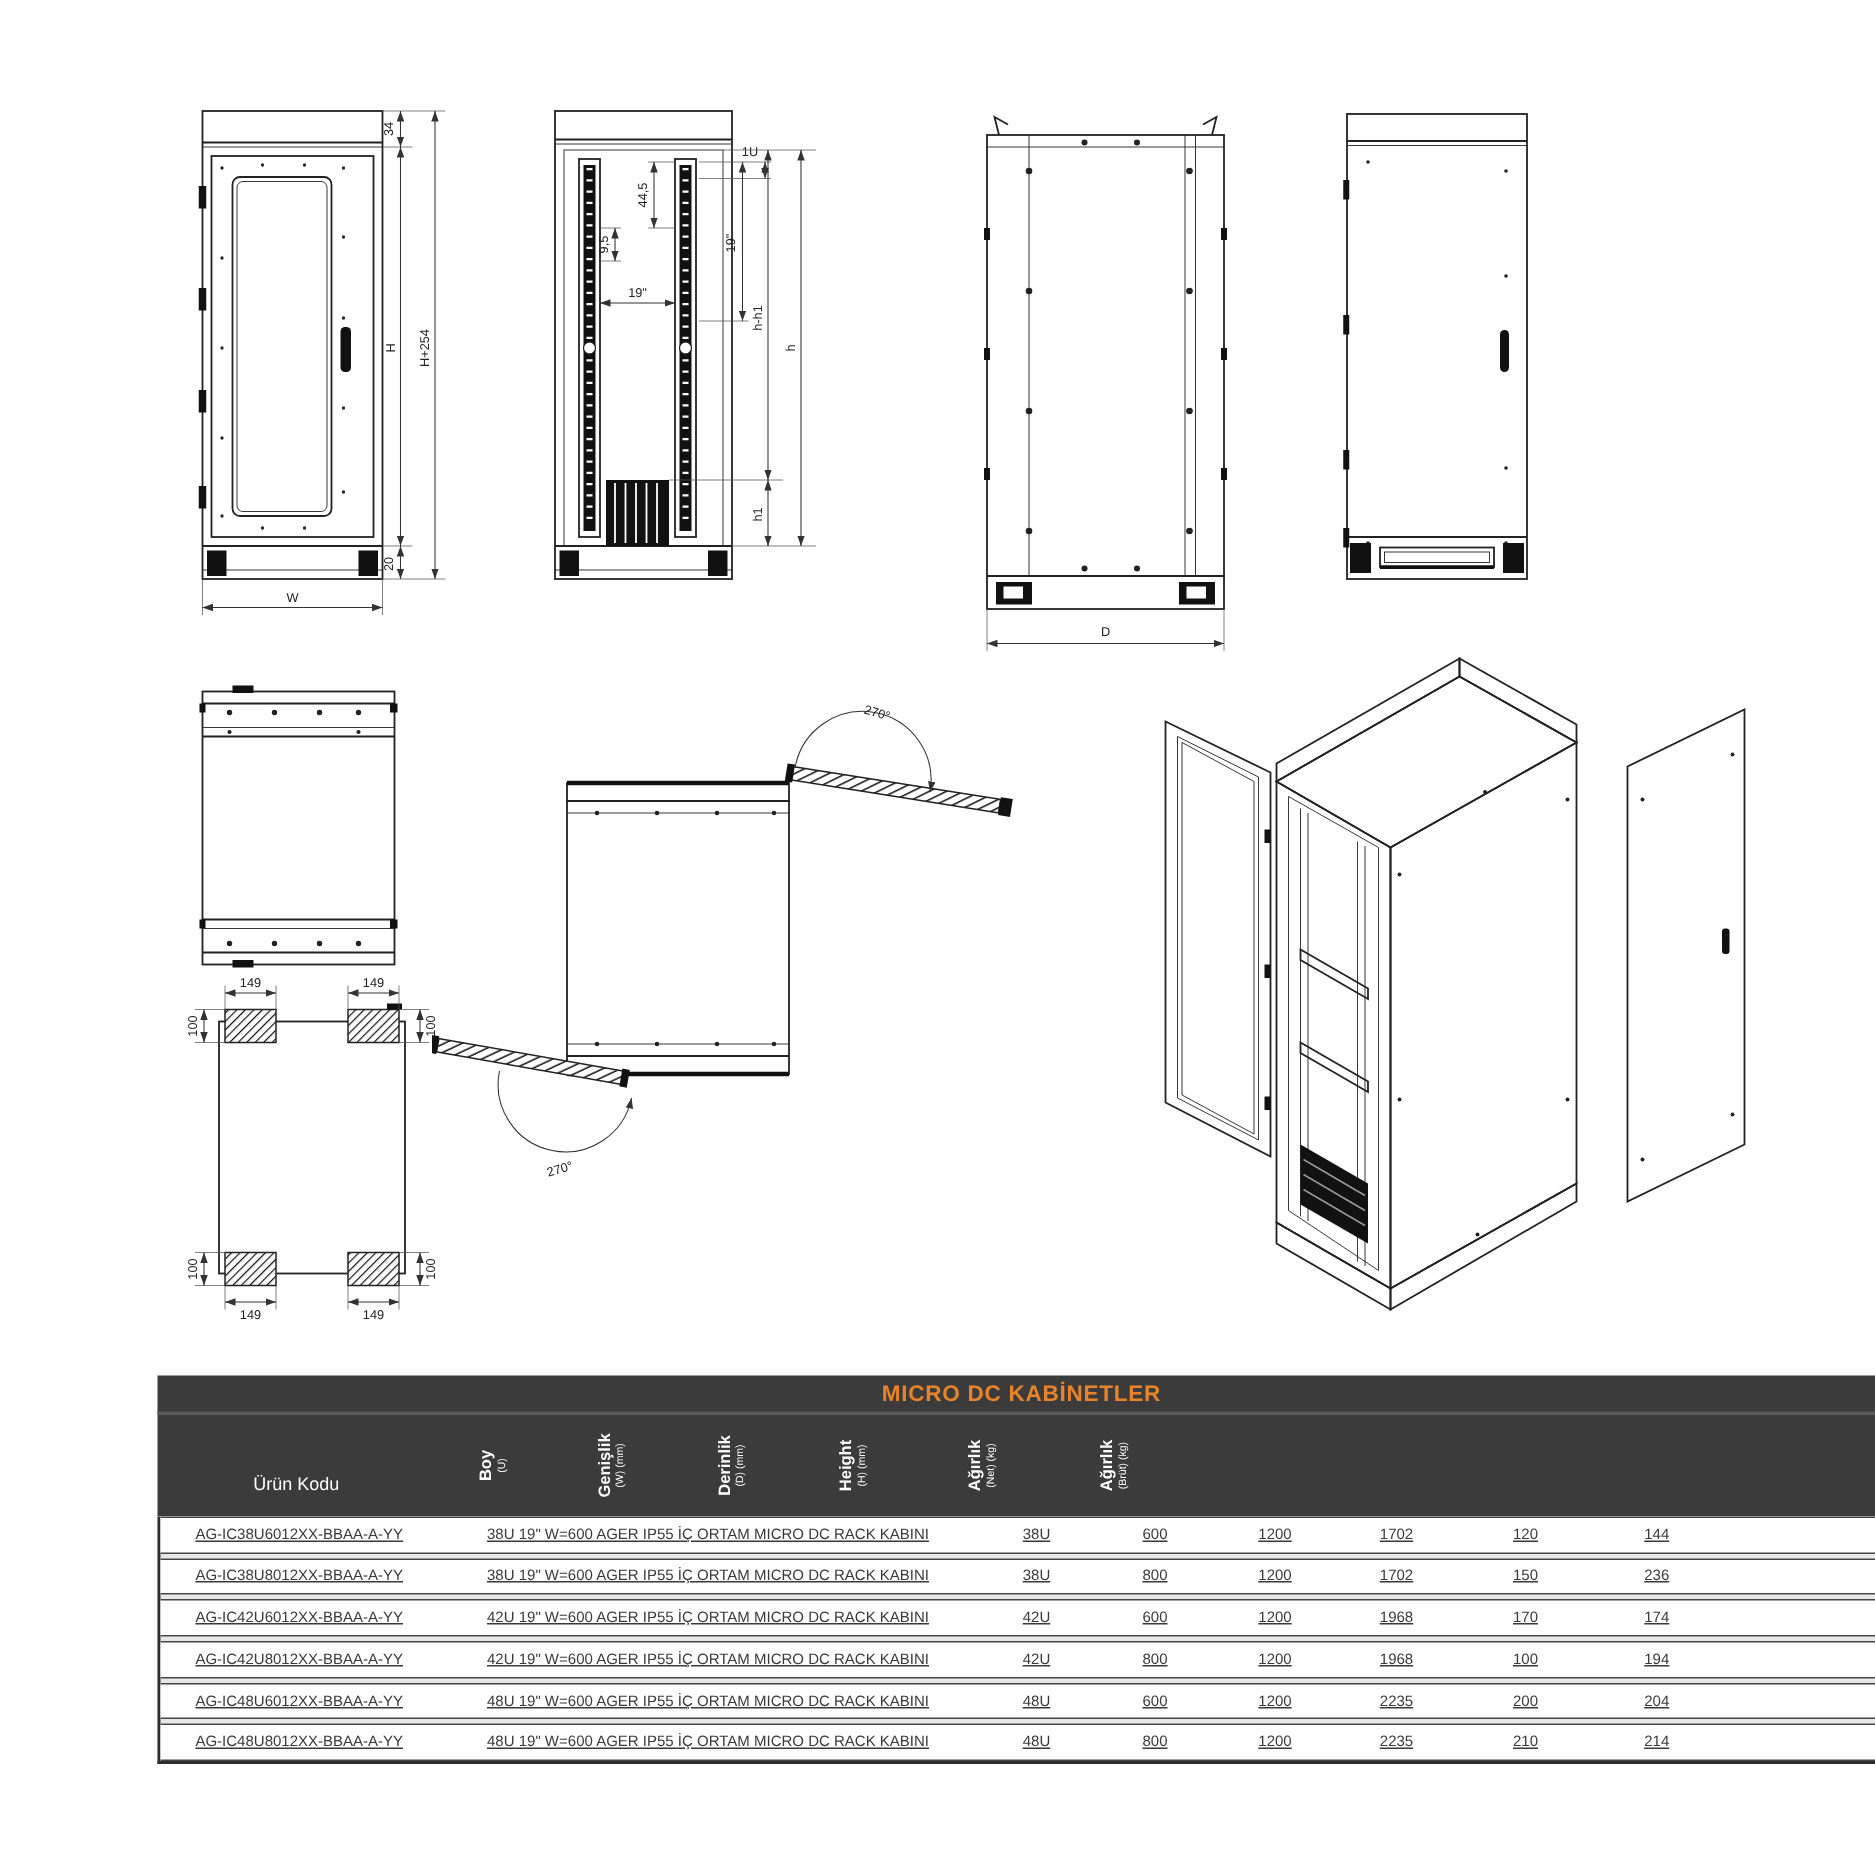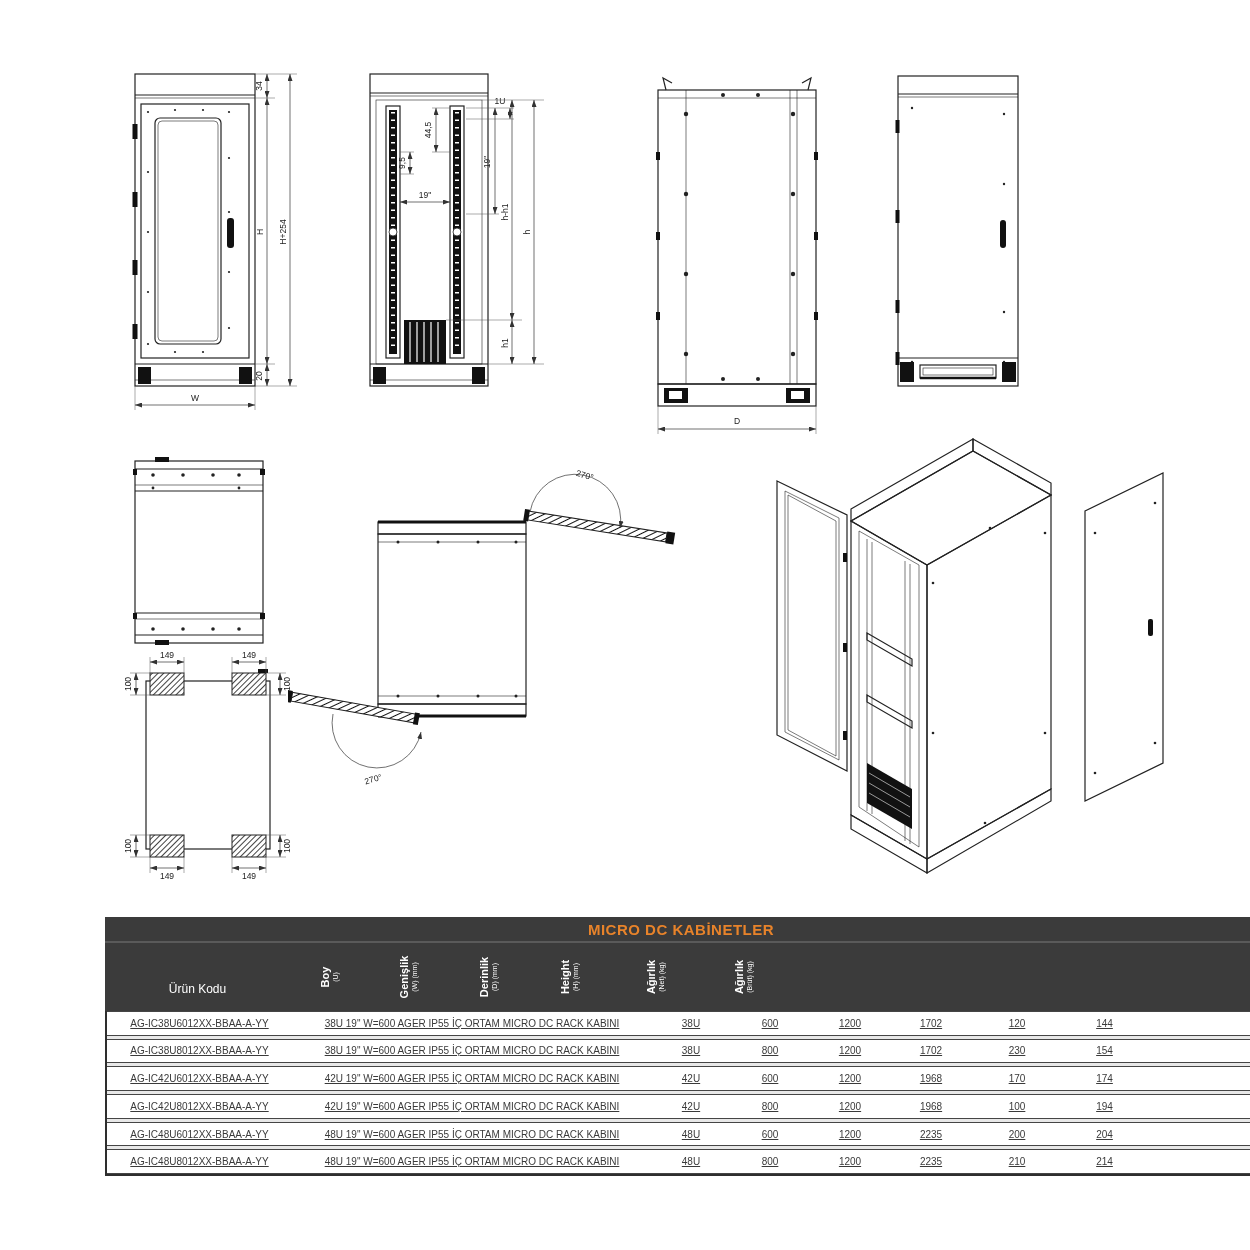--- a/index.html
+++ b/index.html
@@ -489,22 +489,22 @@
       <div class="tc c6">120</div>
       <div class="tc c7">144</div>
     </div>
     <div class="trow">
       <div class="tc c0">AG-IC38U8012XX-BBAA-A-YY</div>
       <div class="tc c1">38U 19" W=600 AGER IP55 İÇ ORTAM MICRO DC RACK KABINI</div>
       <div class="tc c2">38U</div>
       <div class="tc c3">800</div>
       <div class="tc c4">1200</div>
       <div class="tc c5">1702</div>
-      <div class="tc c6">230</div>
-      <div class="tc c7">154</div>
+      <div class="tc c6">150</div>
+      <div class="tc c7">236</div>
     </div>
     <div class="trow">
       <div class="tc c0">AG-IC42U6012XX-BBAA-A-YY</div>
       <div class="tc c1">42U 19" W=600 AGER IP55 İÇ ORTAM MICRO DC RACK KABINI</div>
       <div class="tc c2">42U</div>
       <div class="tc c3">600</div>
       <div class="tc c4">1200</div>
       <div class="tc c5">1968</div>
       <div class="tc c6">170</div>
       <div class="tc c7">174</div>

